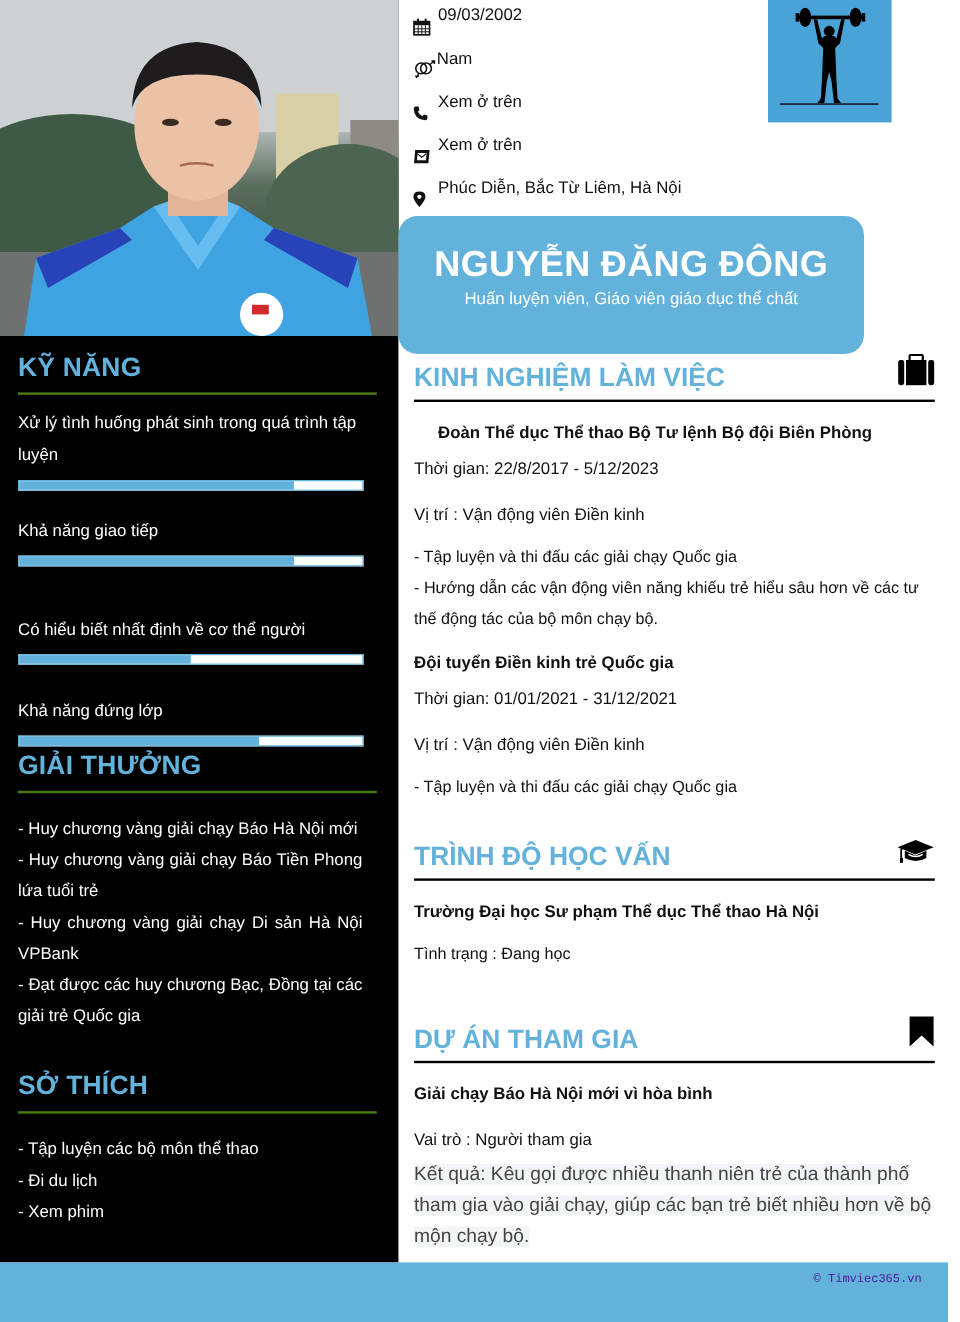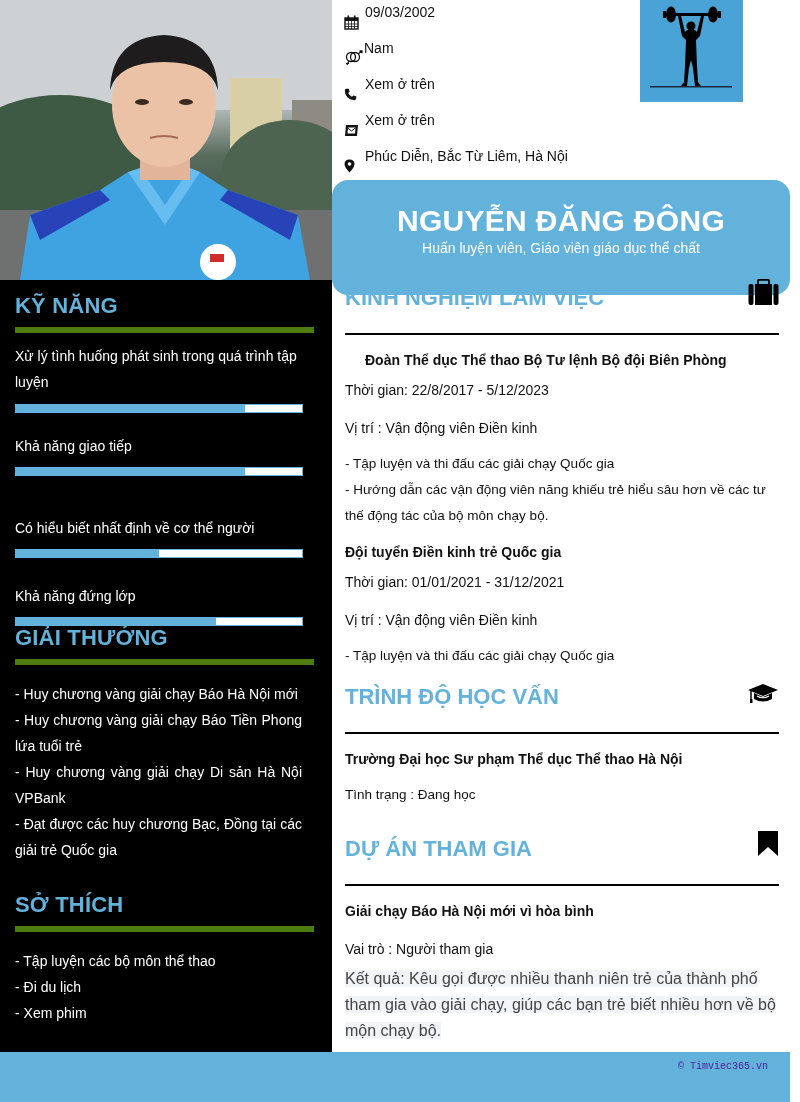--- a/index.html
+++ b/index.html
@@ -7,40 +7,40 @@
   body { position: relative; font-family: "Liberation Sans", "DejaVu Sans", sans-serif; color: #111; }
 
   
   .left { position: absolute; left: 0; top: 0; width: 332px; height: 1052px; background: #000; }
   .photo { position: absolute; left: 0; top: 0; width: 332px; height: 280px; overflow: hidden;
            background: linear-gradient(180deg, #cfd3d6 0%, #c6cacd 35%, #5a6e5e 55%, #3f5244 75%, #6b6f70 100%); }
   .photo svg { position: absolute; left: 0; top: 0; }
 
   .lsec { position: absolute; left: 15px; width: 299px; }
   .lsec h2 { color: #63b2db; font-size: 22px; font-weight: bold; letter-spacing: 0.2px; padding-bottom: 8px;
-             border-bottom: 6px solid #4d7c0f; line-height: 26px; }
+             border-bottom: 2px solid #4d7c0f; line-height: 26px; }
   .skill-label { color: #fff; font-size: 14px; line-height: 26px; margin-top: 14px; width: 290px; }
   .skill-label:first-of-type { margin-top: 10px; }
   .bar { margin-top: 9px; width: 288px; height: 9px; background: #fff; border: 1px solid #63b2db; position: relative; }
   .bar .fill { position: absolute; left: 0; top: 0; bottom: 0; background: #63b2db; }
   .plist { color: #fff; font-size: 14px; line-height: 26px; text-align: justify; width: 287px; margin-top: 14px; }
   .plist div { margin: 0; }
 
   
   .contact { position: absolute; left: 344px; top: 0; width: 290px; }
   .crow { height: 36px; display: flex; font-size: 14px; color: #111; margin-top: 0; }
   .crow .ic { width: 21px; display: inline-flex; align-items: center; }
   .logo-box { position: absolute; left: 640px; top: 0; width: 103px; height: 102px; background: #4aa3d6; }
-  .banner { position: absolute; left: 332px; top: 180px; width: 458px; height: 115px; background: #63b2db; text-align: center; border-radius: 16px; }
+  .banner { position: absolute; left: 332px; top: 180px; width: 388px; height: 115px; background: #63b2db; text-align: center; border-radius: 16px; }
   .banner .name { color: #fff; font-size: 30px; font-weight: bold; margin-top: 24px; letter-spacing: 0.3px; line-height: 34px; }
   .banner .role { color: #fff; font-size: 14px; margin-top: 2px; }
 
   
   .rsec { position: absolute; left: 345px; width: 434px; }
-  .rsec .head { display: flex; justify-content: space-between; align-items: flex-end; border-bottom: 2px solid #000; padding-bottom: 21px; height: 40px; }
+  .rsec .head { display: flex; justify-content: space-between; align-items: flex-end; border-bottom: 2px solid #000; padding-bottom: 4px; height: 40px; }
   .rsec h2 { color: #63b2db; font-size: 22px; font-weight: bold; line-height: 28px; }
   .rsec .hicon { margin-bottom: 2px; }
   .org { font-size: 14px; font-weight: bold; margin-top: 16px; line-height: 18px; }
   .line { font-size: 14px; line-height: 18px; margin-top: 12px; }
   .small { font-size: 13.5px; line-height: 26px; }
   .result { font-size: 16px; line-height: 26px; color: #444; margin-top: 8px; }
   .result span { background: #f3f4f8; }
 
   .footer { position: absolute; left: 0; top: 1052px; width: 790px; height: 50px; background: #63b2db; }
   .footer .copy { position: absolute; right: 22px; top: 9px; font-family: "Liberation Mono", "DejaVu Sans Mono", monospace; font-size: 10px; color: #4c1d95; }

